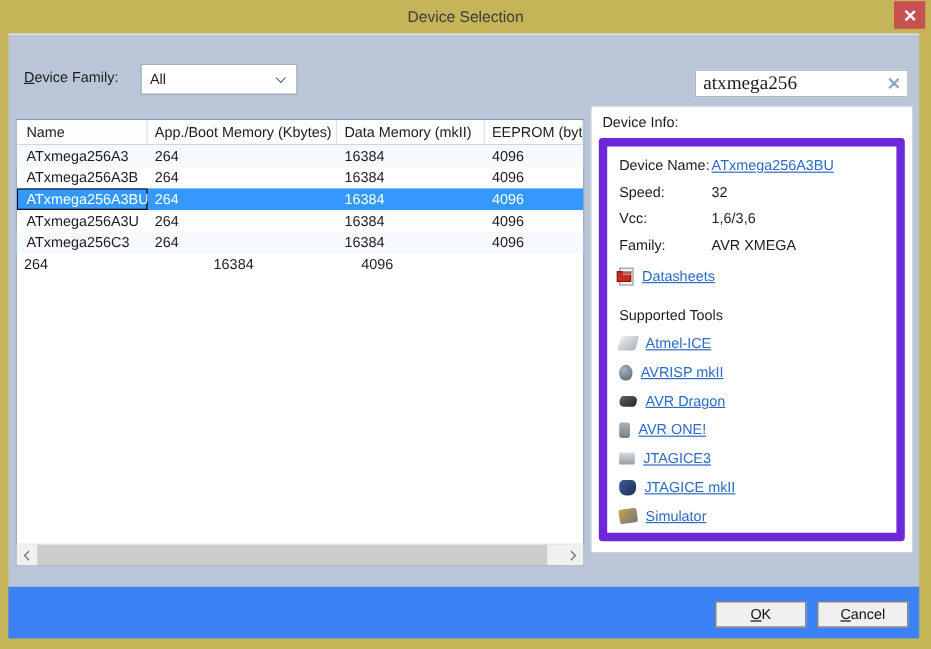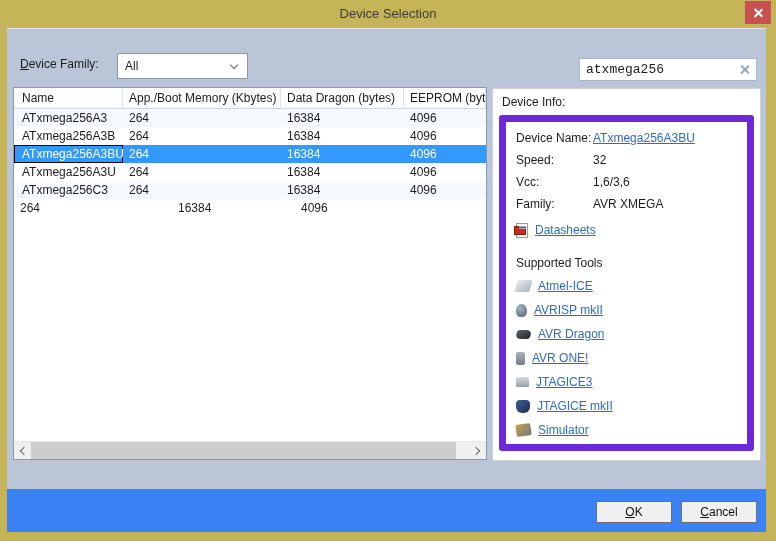--- a/index.html
+++ b/index.html
@@ -46,33 +46,33 @@
   }
   .chev { display:inline-block; width:6px; height:6px; border-left:1.4px solid #5f6a74; border-bottom:1.4px solid #5f6a74; }
   .chev-down { position:absolute; right:10px; top:8px; transform:rotate(-45deg); }
 
   .search-box {
     position:absolute; left:572px; top:29px; width:178px; height:23px;
     background:#fff; border:1px solid #a9b6c4;
   }
   .search-input {
     position:absolute; left:0; top:0; width:152px; height:21px; border:0; outline:none;
-    padding-left:6px; font-family:Liberation Mono, monospace; font-size:13px; color:#1c1c1c;
+    padding-left:6px; font-family:Liberation Serif, serif; font-size:16px; color:#1c1c1c;
     background:transparent;
   }
   .clear-btn { position:absolute; right:6px; top:5px; width:11px; height:11px; }
   .clear-btn::before, .clear-btn::after {
     content:""; position:absolute; left:5px; top:0; width:1.6px; height:11px; background:#8fa7c2;
   }
   .clear-btn::before { transform:rotate(45deg); }
   .clear-btn::after  { transform:rotate(-45deg); }
 
   
   .device-table {
-    position:absolute; left:6px; top:58px; width:474px; height:373px;
+    position:absolute; left:6px; top:70px; width:474px; height:373px;
     background:#fff; border:1px solid #7f9cb8;
   }
   .thead { display:flex; height:21px; background:#fdfdfd; border-bottom:1px solid #ccd7e4; }
   .th { line-height:20px; border-right:1px solid #d9e3ee; overflow:hidden; white-space:nowrap; }
   .c0 { width:109px; padding-left:8px; flex:none; }
   .c1 { width:158px; padding-left:6px; flex:none; }
   .c2 { width:123px; padding-left:6px; flex:none; }
   .c3 { flex:1; padding-left:6px; }
   .trow { display:flex; height:18px; line-height:18px; white-space:nowrap; }
   .trow:nth-child(even) { background:#f6f9fd; }
@@ -155,21 +155,21 @@
 
   <div class="search-box">
     <input class="search-input" type="text" value="atxmega256" style="">
     <span class="clear-btn"></span>
   </div>
 
   <div class="device-table">
     <div class="thead">
       <div class="th c0">Name</div>
       <div class="th c1">App./Boot Memory (Kbytes)</div>
-      <div class="th c2">Data Dragon (bytes)</div>
+      <div class="th c2">Data Memory (mkII)</div>
       <div class="th c3">EEPROM (bytes)</div>
     </div>
 
     <div class="trow">
       <div class="td c0">ATxmega256A3</div>
       <div class="td c1">264</div>
       <div class="td c2">16384</div>
       <div class="td c3">4096</div>
     </div>
     <div class="trow">

